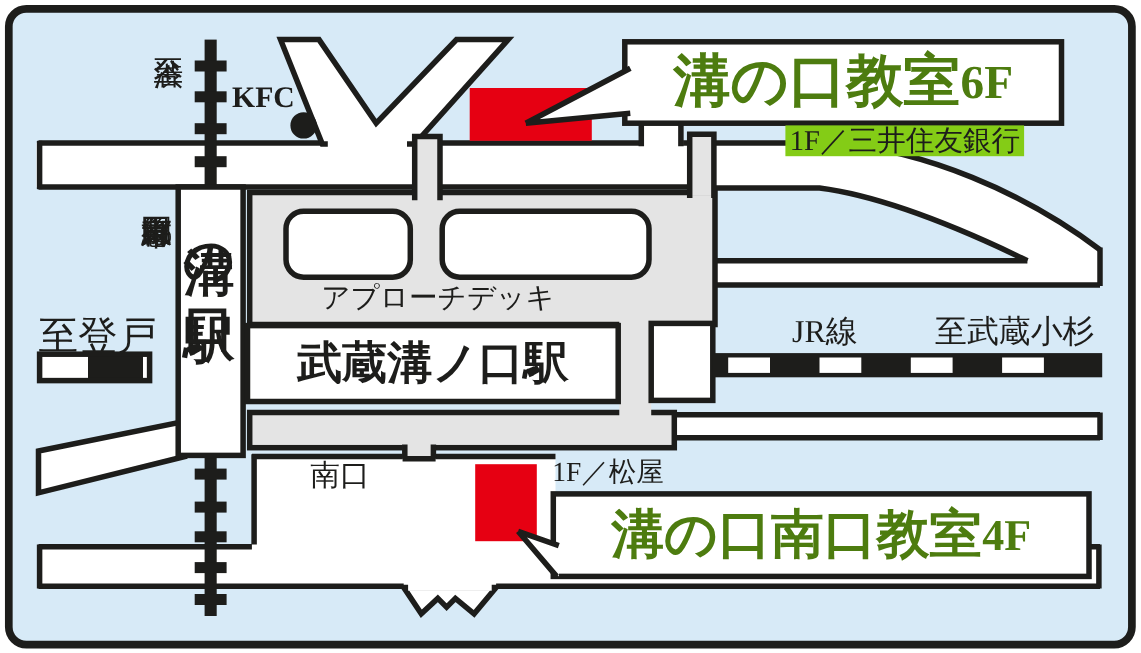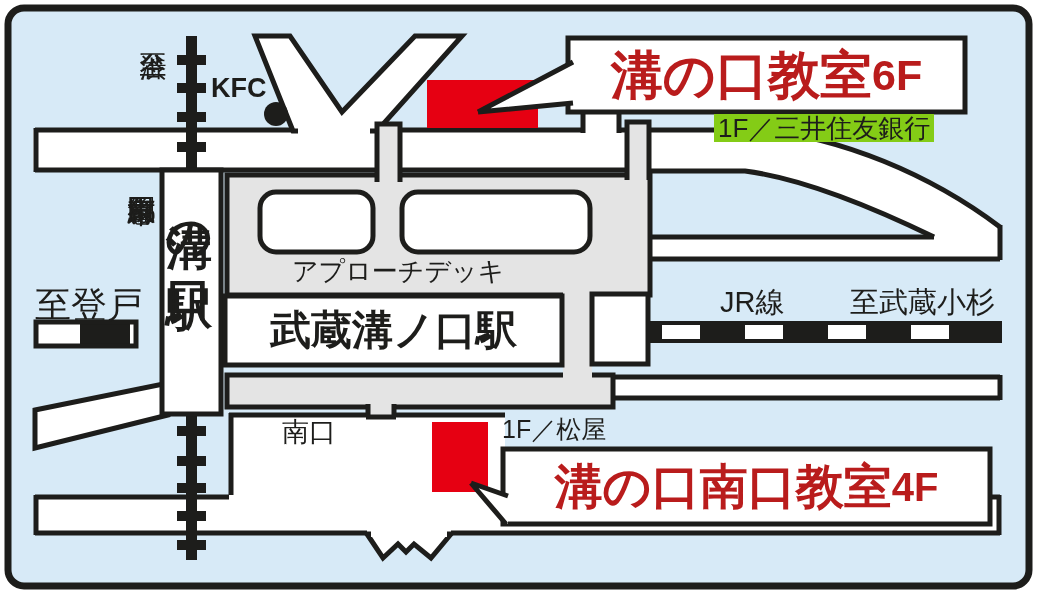--- a/index.html
+++ b/index.html
@@ -1,22 +1,22 @@
 <!DOCTYPE html>
 <html><head>
 <meta charset="utf-8">
 <style>
   html,body{margin:0;padding:0;background:#ffffff;}
   #stage{position:relative;width:1037px;height:594px;overflow:hidden;
          font-family:"Liberation Sans","DejaVu Sans",sans-serif;color:#1d1d1b;}
   #stage svg{position:absolute;left:0;top:0;}
-  .lbl{position:absolute;white-space:nowrap;line-height:1;color:#1d1d1b;}
+  .lbl{position:absolute;white-space:nowrap;line-height:1;color:#1d1d1b;font-family:Liberation Serif, serif;}
   .vert{writing-mode:vertical-rl;text-orientation:upright;}
   .center-box{display:flex;align-items:center;justify-content:center;}
-  .blue{color:#b91c1c;font-weight:bold;}
+  .blue{color:#4d7c0f;font-weight:bold;}
   .bank-bg{background:#84cc16;padding:1px 4px;}
 </style>
 </head>
 <body>
 
 <div id="stage">
 <svg width="1037" height="594" viewBox="0 0 1037 594">
 
   <rect x="8" y="8" width="1021" height="578" rx="16" fill="#d7eaf7" stroke="#1d1d1b" stroke-width="7"></rect>
 

